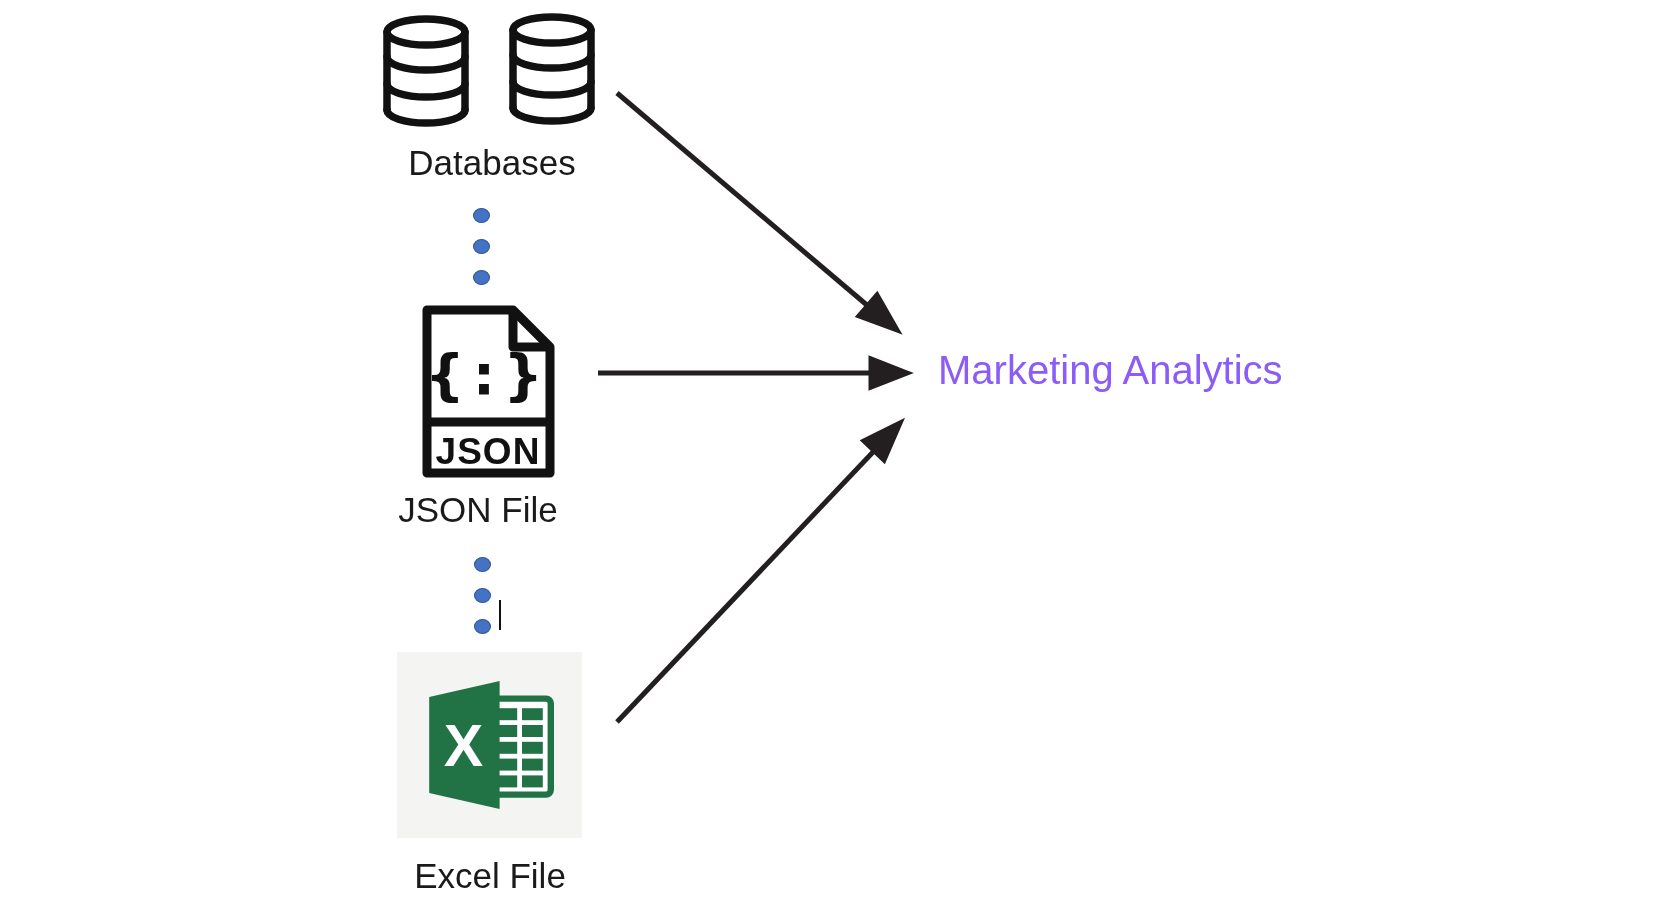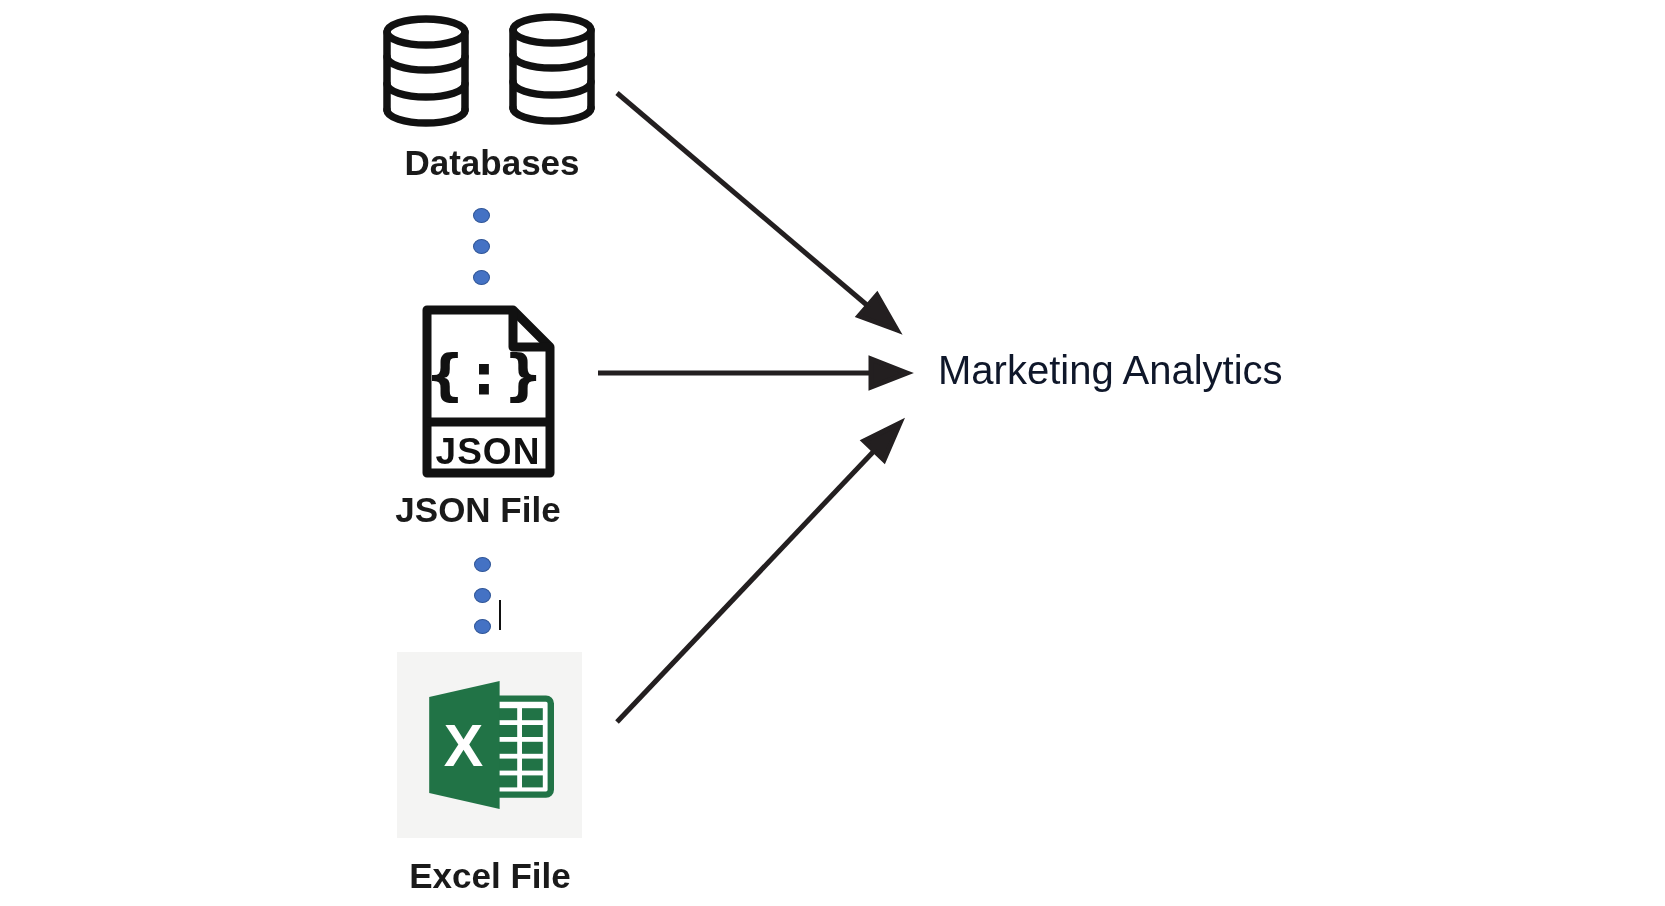--- a/index.html
+++ b/index.html
@@ -9,21 +9,20 @@
   .abs { position: absolute; }
 
   .node-label {
     position: absolute;
     width: 300px;
     text-align: center;
     font-size: 35px;
     color: #1a1a1a;
     letter-spacing: 0px;
     white-space: nowrap;
-    font-weight: bold;
   }
 
   .dots-col { position: absolute; display: flex; flex-direction: column; align-items: center; }
   .dot {
     width: 17px; height: 15px;
     border-radius: 50%;
     background: #4472c4;
     border: 1px solid #2f5597;
     margin-bottom: 16px;
   }
@@ -40,21 +39,21 @@
     left: 397px; top: 652px;
     width: 185px; height: 186px;
     background: #f4f4f3;
     display: flex; align-items: center; justify-content: center;
   }
 
   .target-title {
     position: absolute;
     left: 938px; top: 348px;
     font-size: 40px;
-    color: #0f172a;
+    color: #8b5cf6;
     white-space: nowrap;
   }
 
   svg { display: block; }
 </style>
 </head>
 <body>
 
 <div class="abs" style="left:382px; top:13px; width:215px; height:112px;">
   <span class="abs" style="left:0; top:2px;">

